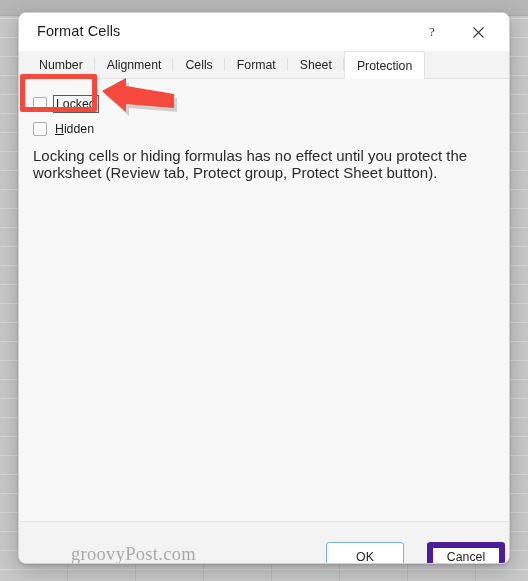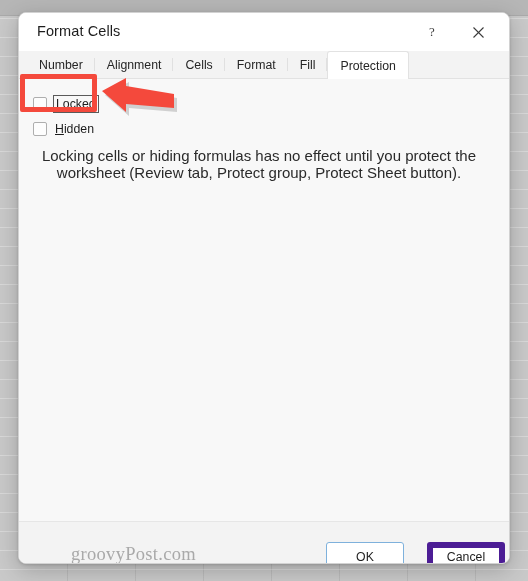--- a/index.html
+++ b/index.html
@@ -127,21 +127,20 @@
     z-index: 2;
   }
   .tab.selected::after { display: none; }
 
   
   #content {
     position: relative;
     height: 443px;
     background: #f8f8f8;
     border-bottom: 1px solid #e6e6e6;
-    text-align: center;
   }
 
   .check-row {
     position: absolute;
     left: 14px;
     display: flex;
     align-items: center;
     cursor: default;
   }
   #row-locked { top: 18px; }
@@ -274,21 +273,21 @@
       <div class="tab">
           <span>Alignment</span>
         </div>
       <div class="tab">
           <span>Cells</span>
         </div>
       <div class="tab">
           <span>Format</span>
         </div>
       <div class="tab">
-          <span>Fill</span>
+          <span>Sheet</span>
         </div>
       <div class="tab selected">
           <span>Protection</span>
         </div>
     </div>
 
     <div id="content">
 
       <div class="check-row" id="row-locked">
         <span class="checkbox"></span>

